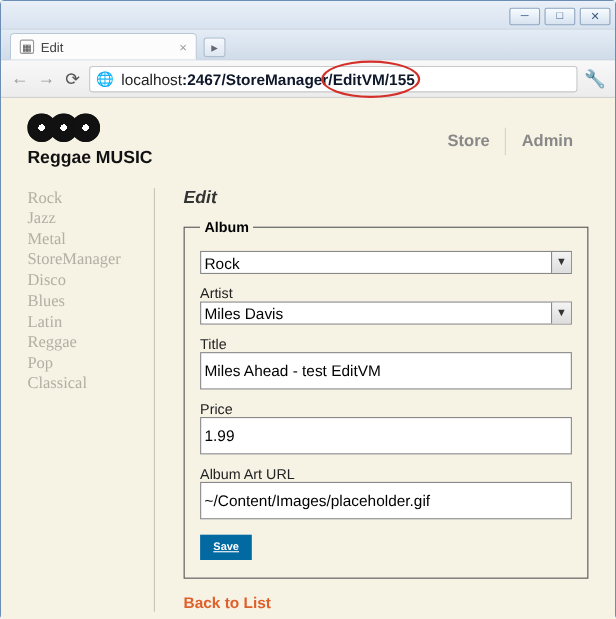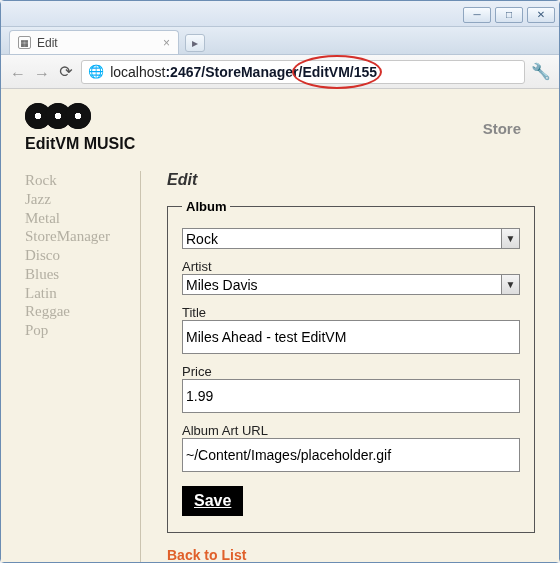--- a/index.html
+++ b/index.html
@@ -164,22 +164,22 @@
     display:flex;align-items:center;justify-content:space-between;
     padding:0 0 0 3px;
   }
   .select .dd-btn{
     width:18px;height:100%;
     border-left:1px solid #888;
     background:linear-gradient(#f4f4f4,#ddd);
     display:inline-flex;align-items:center;justify-content:center;font-size:10px;color:#333;
   }
   .save-btn{
-    background:#000000;color:#fff;border:none;
-    font-weight:bold;font-size:16px;
+    background:#0369a1;color:#fff;border:none;
+    font-weight:bold;font-size:10px;
     padding:6px 12px;margin-top:4px;cursor:pointer;text-decoration:underline;
   }
   .back-link{
     display:inline-block;margin-top:14px;
     color:#e0602a;font-weight:bold;font-size:14px;
     text-decoration:none;
   }
 </style>
 </head>
 <body>
@@ -215,38 +215,40 @@
   </div>
 
   <div class="page">
     <div class="header-row">
       <div>
         <div class="logo">
           <span class="disc"></span>
           <span class="disc"></span>
           <span class="disc"></span>
         </div>
-        <div class="brand">EditVM MUSIC</div>
+        <div class="brand">Reggae MUSIC</div>
       </div>
       <nav class="topnav">
         <a>Store</a>
+        <a>Admin</a>
       </nav>
     </div>
 
     <div class="layout">
       <aside class="sidebar">
         <div class="genre">Rock</div>
         <div class="genre">Jazz</div>
         <div class="genre">Metal</div>
         <div class="genre">StoreManager</div>
         <div class="genre">Disco</div>
         <div class="genre">Blues</div>
         <div class="genre">Latin</div>
         <div class="genre">Reggae</div>
         <div class="genre">Pop</div>
+        <div class="genre">Classical</div>
       </aside>
 
       <main class="main">
         <div class="page-title">Edit</div>
 
         <fieldset class="album">
           <legend>Album</legend>
 
           <div class="field">
             <div class="select">

